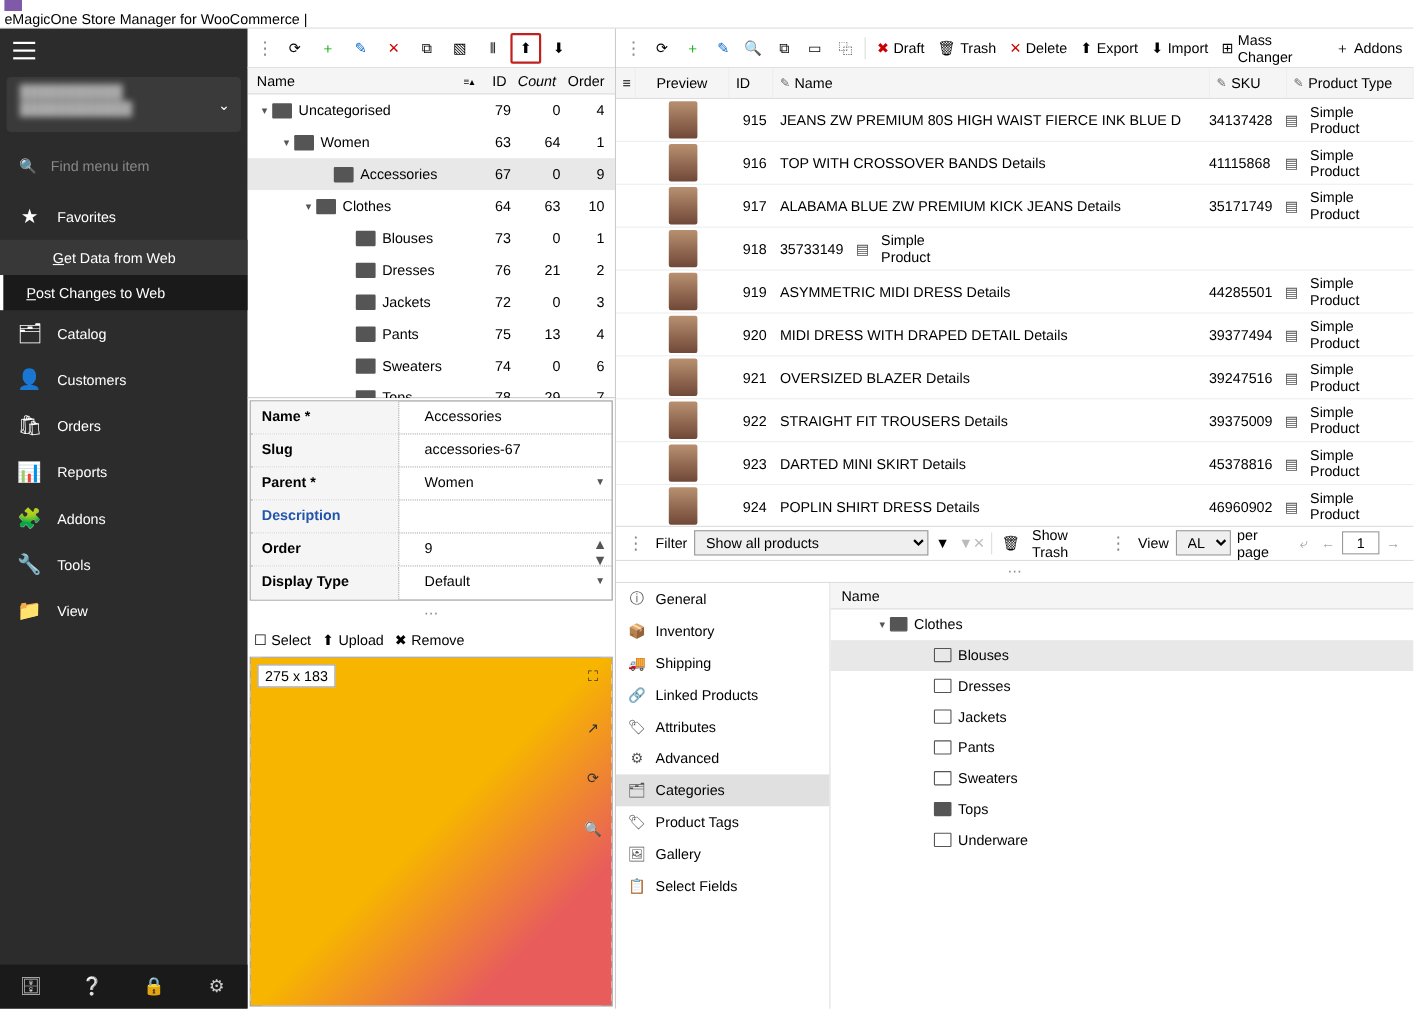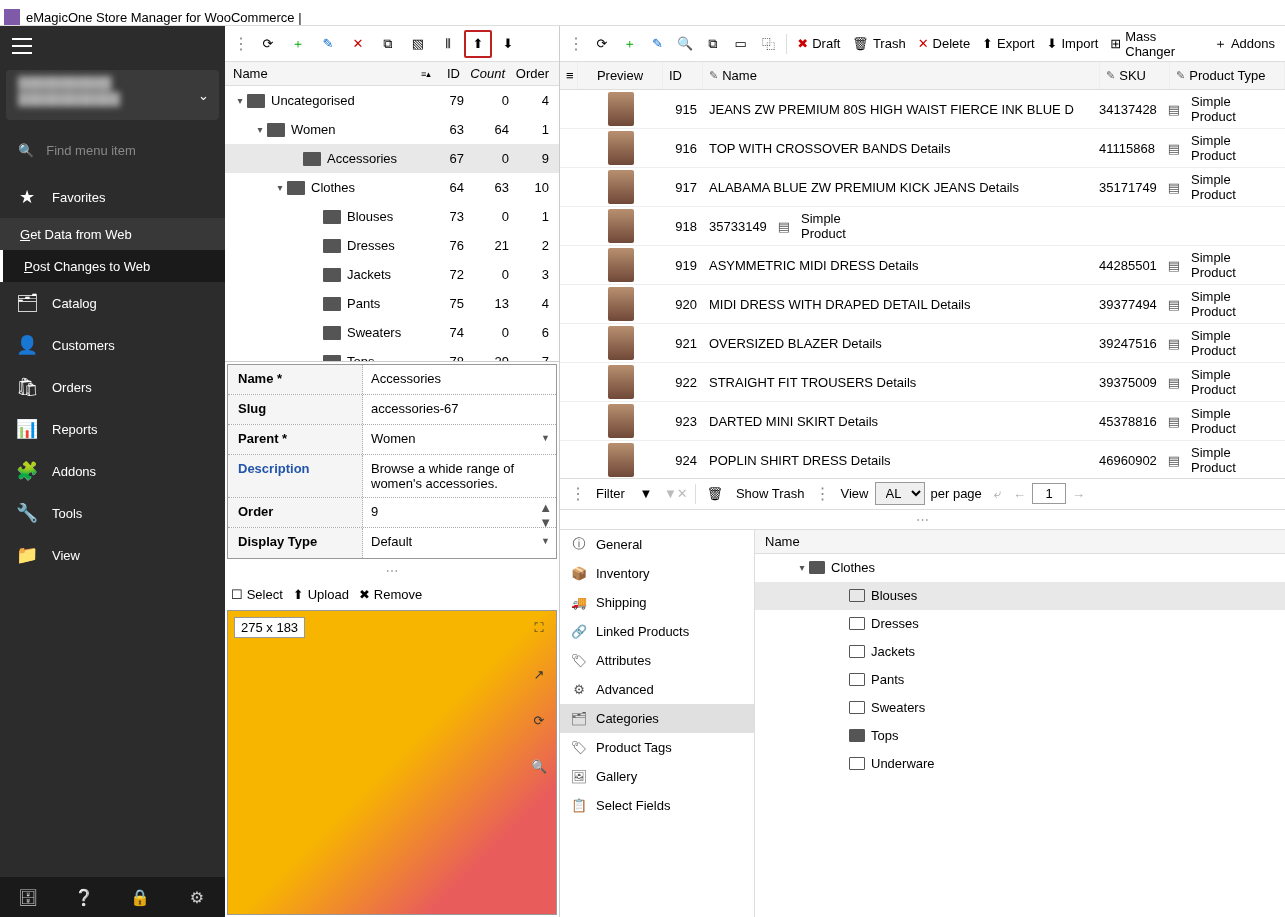--- a/index.html
+++ b/index.html
@@ -1,32 +1,32 @@
 <!DOCTYPE html>
 <html><head>
 <meta charset="utf-8">
 <style>
 * { margin: 0; padding: 0; box-sizing: border-box; font-family: -apple-system, "Segoe UI", Arial, sans-serif; font-size: 13px; }
 body { width: 1285px; height: 917px; overflow: hidden; background: #fff; color: #000; }
 .app { display: flex; flex-direction: column; height: 100%; }
-.titlebar { height: 26px; background: #fff; display: flex; align-items: flex-end; padding: 0 4px; border-bottom: 1px solid #ddd; }
+.titlebar { height: 26px; background: #fff; display: flex; align-items: flex-start; padding: 0 4px; border-bottom: 1px solid #ddd; flex-direction: column; }
 .titlebar .ic { width: 16px; height: 16px; background: #7e5aa8; margin-right: 6px; }
 .main { flex: 1; display: flex; min-height: 0; }
 .sidebar { width: 225px; background: #2c2c2c; color: #fff; display: flex; flex-direction: column; }
 .sb-top { height: 40px; display: flex; align-items: center; padding: 0 12px; }
 .hamburger { width: 20px; height: 16px; display: flex; flex-direction: column; justify-content: space-between; cursor: pointer; }
 .hamburger div { height: 2px; background: #fff; }
 .sb-store { height: 50px; background: #3a3a3a; padding: 6px 12px; border-radius: 4px; margin: 4px 6px; position: relative; }
 .sb-store .blur { filter: blur(3px); color: #aaa; font-size: 12px; line-height: 1.3; }
 .sb-store .chev { position: absolute; right: 10px; top: 18px; color: #fff; }
 .sb-search { margin: 10px 6px; height: 32px; background: #2c2c2c; border: none; display: flex; align-items: center; padding: 0 12px; color: #888; }
 .sb-search .sic { margin-right: 12px; }
 .sb-item { height: 42px; display: flex; align-items: center; padding: 0 16px; cursor: pointer; }
 .sb-item .ico { width: 22px; margin-right: 14px; text-align: center; font-size: 18px; }
-.sb-sub { height: 32px; display: flex; align-items: center; padding-left: 20px; cursor: pointer; background: #383838; }
+.sb-sub { height: 32px; display: flex; align-items: center; padding-left: 48px; cursor: pointer; background: #383838; }
 .sb-sub.active { background: #1a1a1a; border-left: 3px solid #fff; padding-left: 21px; }
 .sb-foot { margin-top: auto; height: 40px; background: #1a1a1a; display: flex; }
 .sb-foot div { flex: 1; display: flex; align-items: center; justify-content: center; color: #ccc; font-size: 16px; cursor: pointer; }
 
 .content { flex: 1; display: flex; min-width: 0; }
 .left-panel { width: 335px; display: flex; flex-direction: column; border-right: 1px solid #ccc; }
 .right-panel { flex: 1; display: flex; flex-direction: column; min-width: 0; }
 
 .toolbar { height: 36px; border-bottom: 1px solid #ddd; display: flex; align-items: center; padding: 0 4px; }
 .tb { width: 28px; height: 28px; display: inline-flex; align-items: center; justify-content: center; cursor: pointer; border-radius: 2px; margin: 0 1px; }
@@ -46,21 +46,21 @@
 .cat-row { display: flex; height: 29px; align-items: center; cursor: pointer; }
 .cat-row.sel { background: #e8e8e8; }
 .cr-name { flex: 1; display: flex; align-items: center; }
 .cr-id { width: 35px; text-align: right; }
 .cr-count { width: 45px; text-align: right; }
 .cr-order { width: 50px; text-align: right; padding-right: 10px; }
 .cr-toggle { width: 14px; text-align: center; font-size: 10px; color: #555; cursor: pointer; }
 .cr-folder { width: 18px; height: 14px; background: #555; display: inline-block; margin-right: 6px; border-radius: 1px; }
 
 .cat-detail { border: 1px solid #999; margin: 2px; }
-.cd-row { display: flex; border-bottom: 1px dotted #aaa; min-height: 30px; }
+.cd-row { display: flex; border-bottom: 1px dotted #aaa; min-height: 30px; gap: 15px; }
 .cd-row:last-child { border-bottom: none; }
 .cd-label { width: 135px; padding: 6px 10px; background: #f5f5f5; border-right: 1px dotted #aaa; font-weight: 600; }
 .cd-value { flex: 1; padding: 6px 8px; position: relative; }
 .cd-desc { color: #2255aa; font-weight: bold; }
 .cd-drop { position: absolute; right: 6px; top: 8px; font-size: 9px; color: #555; }
 .cd-spin { position: absolute; right: 4px; top: 2px; display: flex; flex-direction: column; font-size: 8px; color: #555; }
 .cat-dots { text-align: center; color: #888; padding: 2px; }
 
 .img-bar { height: 28px; display: flex; align-items: center; padding: 0 6px; }
 .img-bar .btn { display: inline-flex; align-items: center; margin-right: 10px; cursor: pointer; }
@@ -321,21 +321,20 @@
           <div class="cd-row">
               <div class="cd-label">Slug</div>
               <div class="cd-value">accessories-67</div>
             </div>
           <div class="cd-row">
               <div class="cd-label">Parent *</div>
               <div class="cd-value"><span>Women</span><span class="cd-drop">▼</span></div>
             </div>
           <div class="cd-row">
               <div class="cd-label cd-desc">Description</div>
-              <div class="cd-value">Browse a whide range of women's accessories.</div>
             </div>
           <div class="cd-row">
               <div class="cd-label">Order</div>
               <div class="cd-value"><span>9</span><span class="cd-spin">
                   <span>▲</span>
                   <span>▼</span>
                 </span></div>
             </div>
           <div class="cd-row">
               <div class="cd-label">Display Type</div>
@@ -535,20 +534,21 @@
     <div class="pc-id">924</div>
     <div class="pc-name">POPLIN SHIRT DRESS Details</div>
     <div class="pc-sku">46960902</div>
     <div class="pc-ic">▤</div>
     <div class="pc-type">Simple Product</div>
             </div>
           </div>
         <div class="filter-bar">
           <span class="dots">⋮</span>
           <span class="lbl">Filter</span>
+          <select class="fsel"><option>Show all products</option></select>
           <span class="tb">▼</span>
           <span class="tb" style="color:#bbb">▼✕</span>
           <span class="sep"></span>
           <span class="tb">🗑</span>
           <span class="lbl">Show Trash</span>
           <span class="dots">⋮</span>
           <span class="lbl">View</span>
           <select style="width:50px"><option>ALL</option></select>
           <span class="lbl">per page</span>
           <span class="arr">⤶</span>

